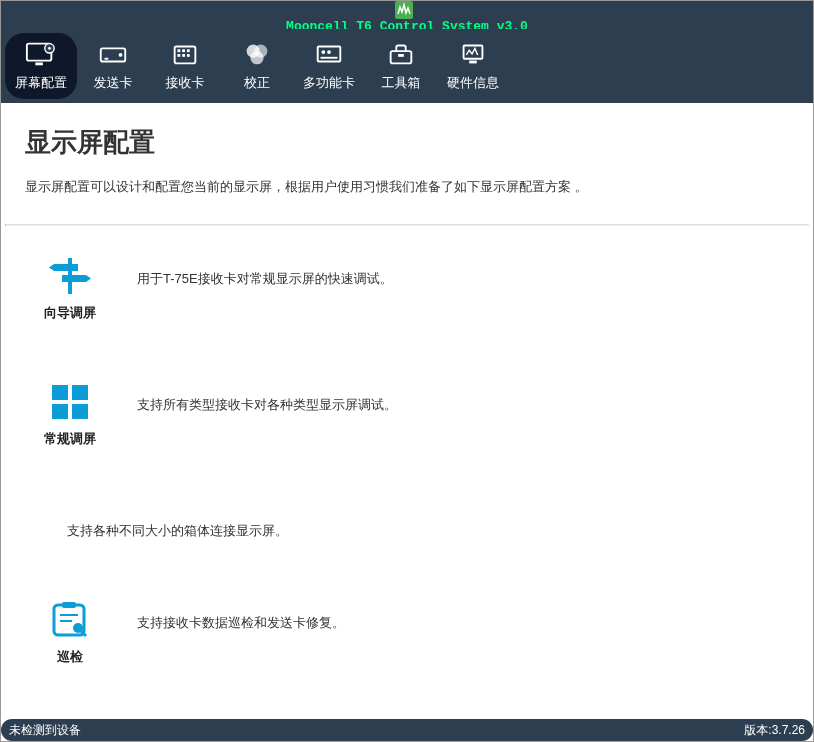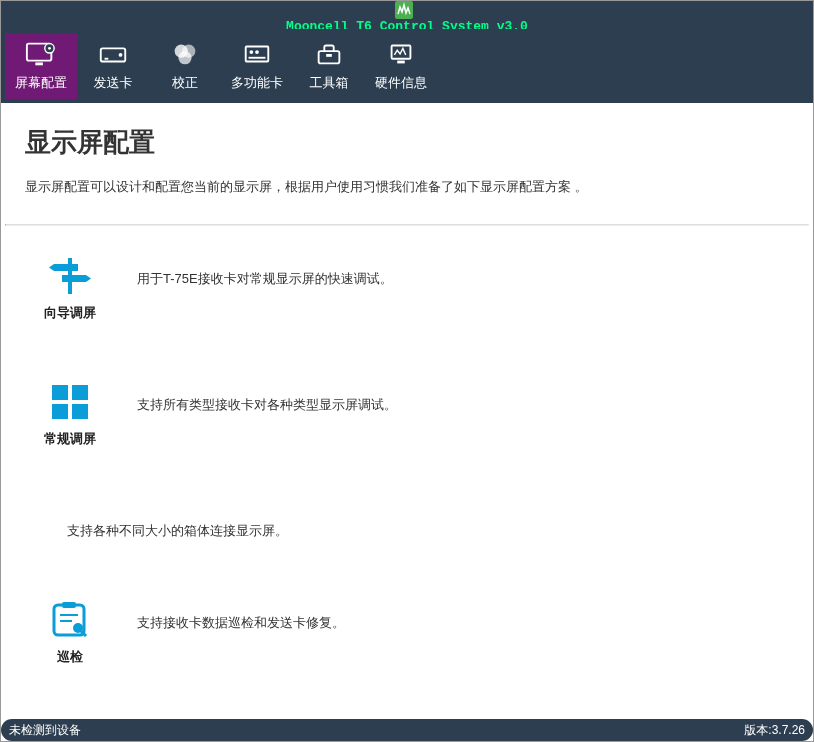--- a/index.html
+++ b/index.html
@@ -64,21 +64,22 @@
       display: flex;
       flex-direction: column;
       align-items: center;
       justify-content: center;
       color: #ffffff;
       font-size: 13px;
       cursor: pointer;
       gap: 6px;
     }
     .toolbar-btn.active {
-      background: #701a75;
+      background: #0f172a;
+      border-radius: 19px;
     }
     .toolbar-btn .tb-icon {
       width: 32px;
       height: 28px;
       display: flex;
       align-items: center;
       justify-content: center;
     }
     .content {
       flex: 1;
@@ -205,20 +206,34 @@
       <span class="tb-icon">
         <svg width="34" height="28" viewBox="0 0 34 28">
           <rect x="4" y="8" width="26" height="14" rx="2" stroke="#fff" stroke-width="2" fill="none"></rect>
           <rect x="8" y="18" width="4" height="2" fill="#fff"></rect>
           <circle cx="25" cy="15" r="2" fill="#fff"></circle>
         </svg>
       </span>
       <span>发送卡</span>
     </div>
 
+    <div class="toolbar-btn">
+      <span class="tb-icon">
+        <svg width="34" height="28" viewBox="0 0 34 28">
+          <rect x="6" y="6" width="22" height="18" rx="2" stroke="#fff" stroke-width="2" fill="none"></rect>
+          <rect x="9" y="9" width="3" height="3" fill="#fff"></rect>
+          <rect x="14" y="9" width="3" height="3" fill="#fff"></rect>
+          <rect x="19" y="9" width="3" height="3" fill="#fff"></rect>
+          <rect x="9" y="14" width="3" height="3" fill="#fff"></rect>
+          <rect x="14" y="14" width="3" height="3" fill="#fff"></rect>
+          <rect x="19" y="14" width="3" height="3" fill="#fff"></rect>
+        </svg>
+      </span>
+      <span>接收卡</span>
+    </div>
 
     <div class="toolbar-btn">
       <span class="tb-icon">
         <svg width="34" height="28" viewBox="0 0 34 28">
           <circle cx="13" cy="11" r="7" fill="#fff" opacity="0.8"></circle>
           <circle cx="21" cy="11" r="7" fill="#fff" opacity="0.6"></circle>
           <circle cx="17" cy="18" r="7" fill="#fff" opacity="0.7"></circle>
         </svg>
       </span>
       <span>校正</span>

